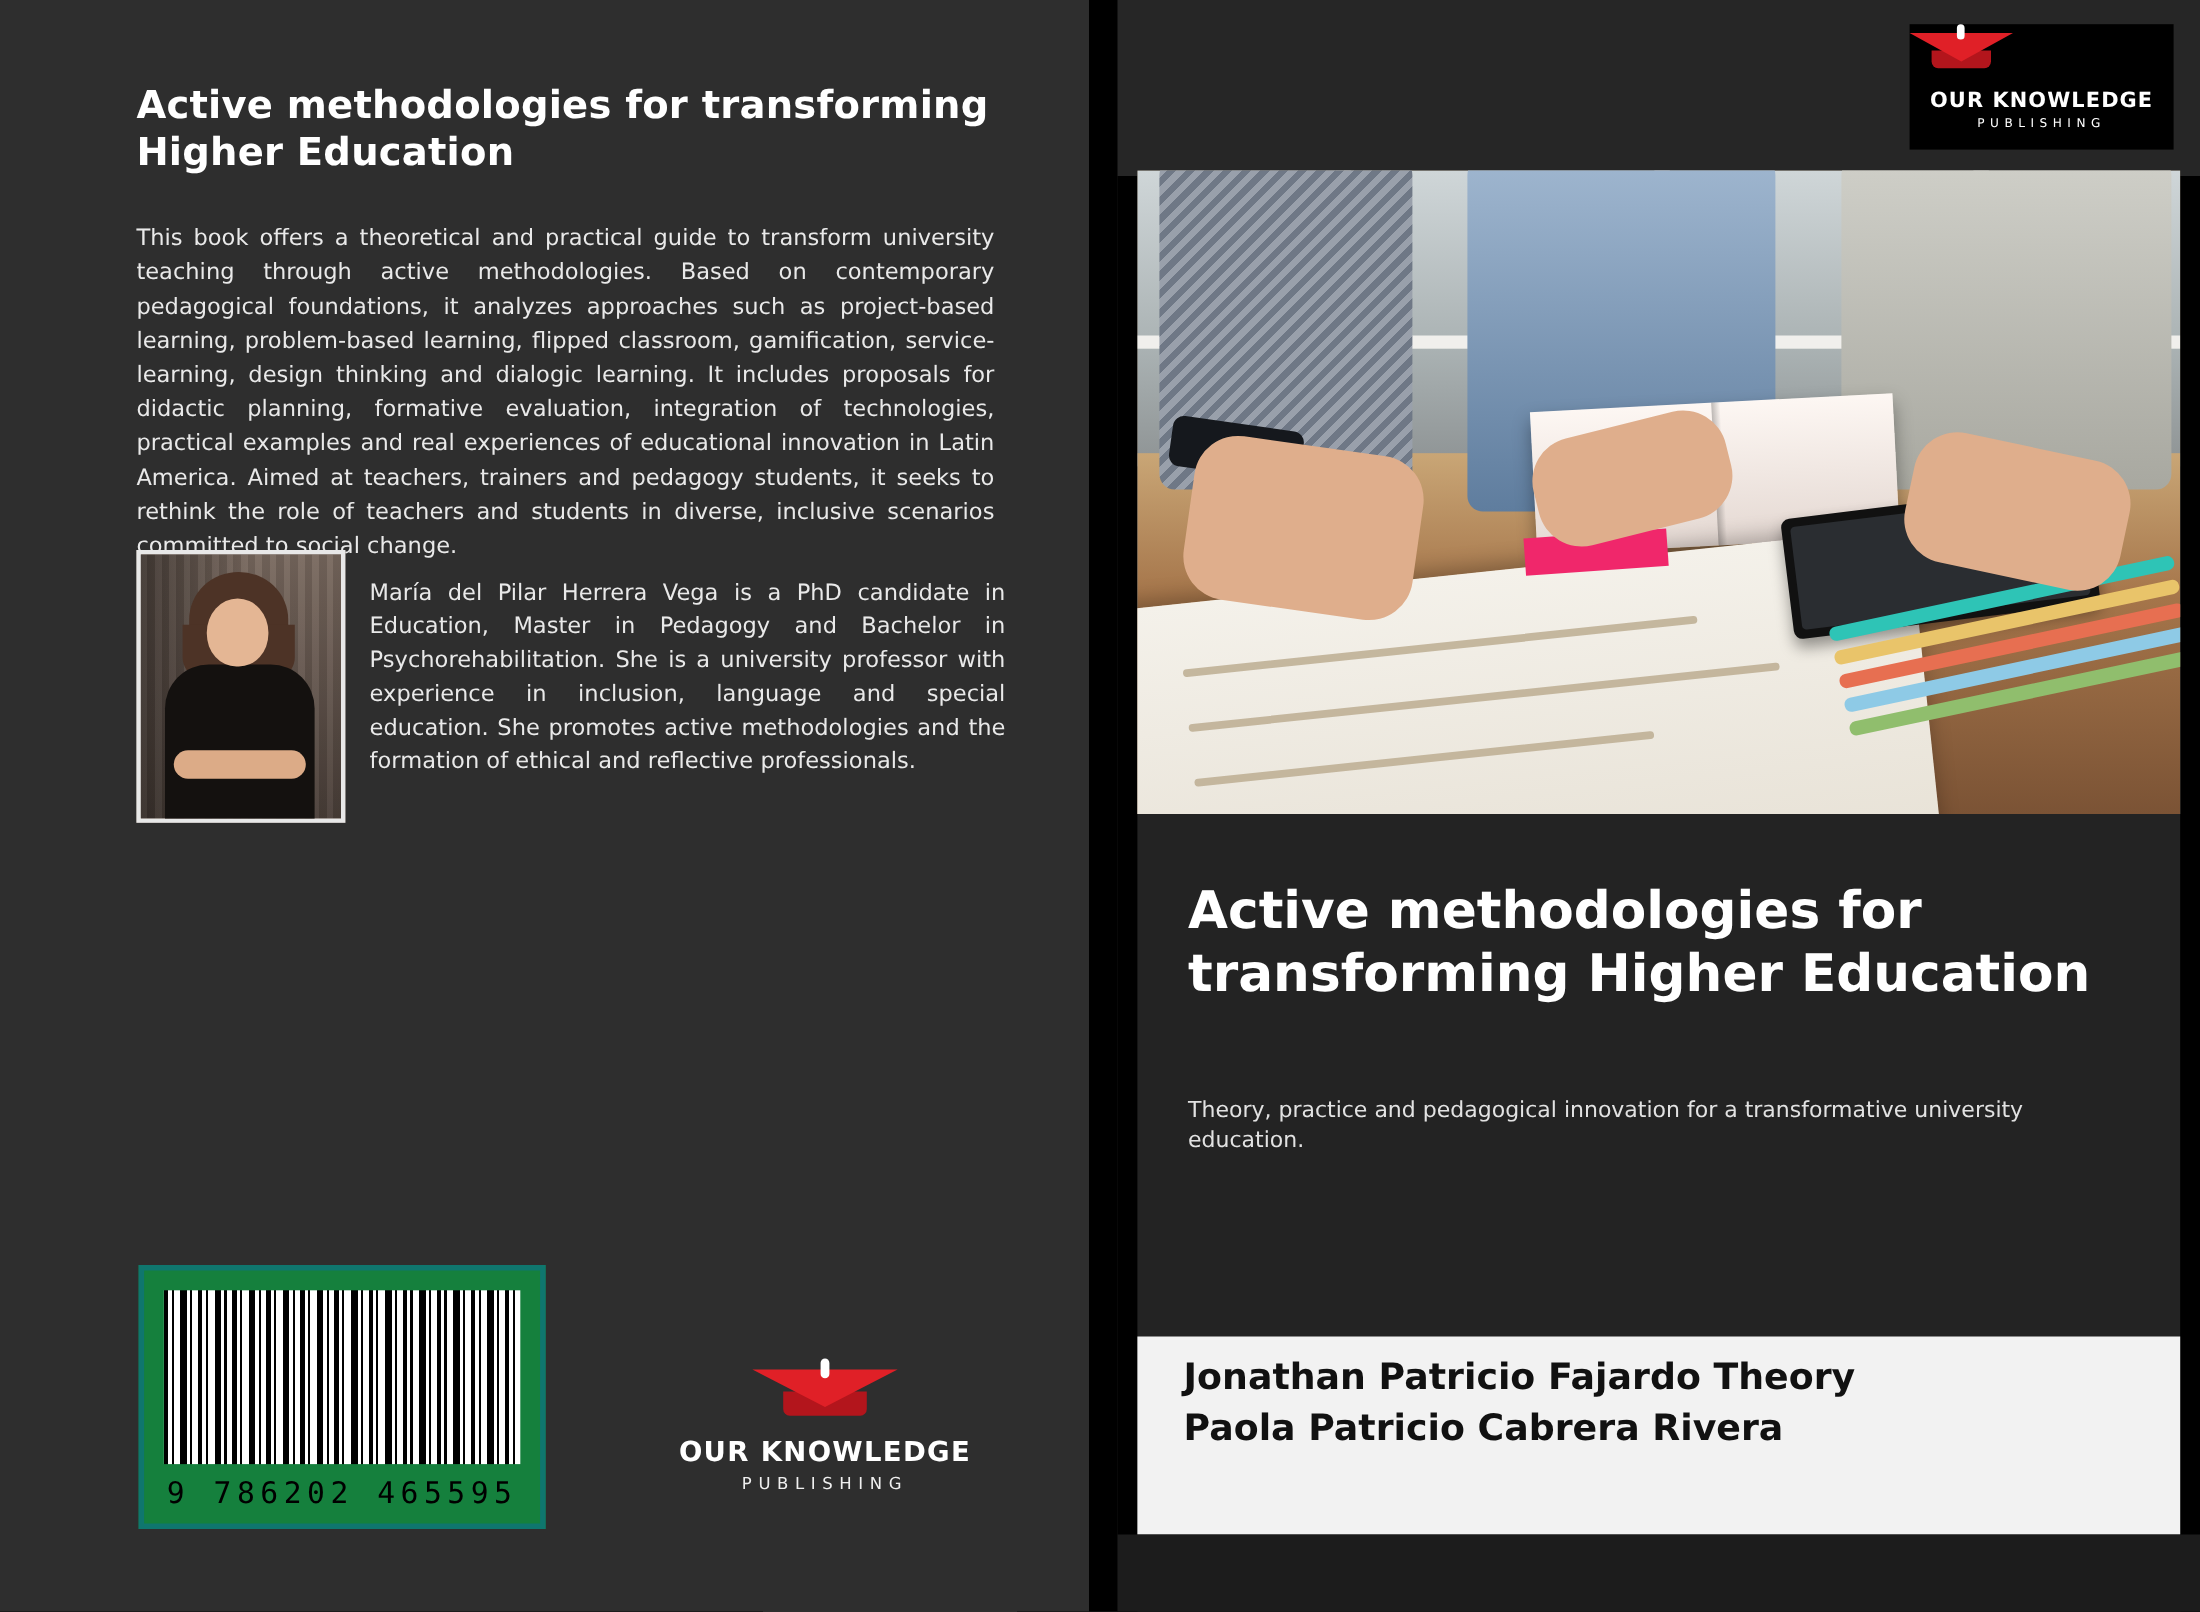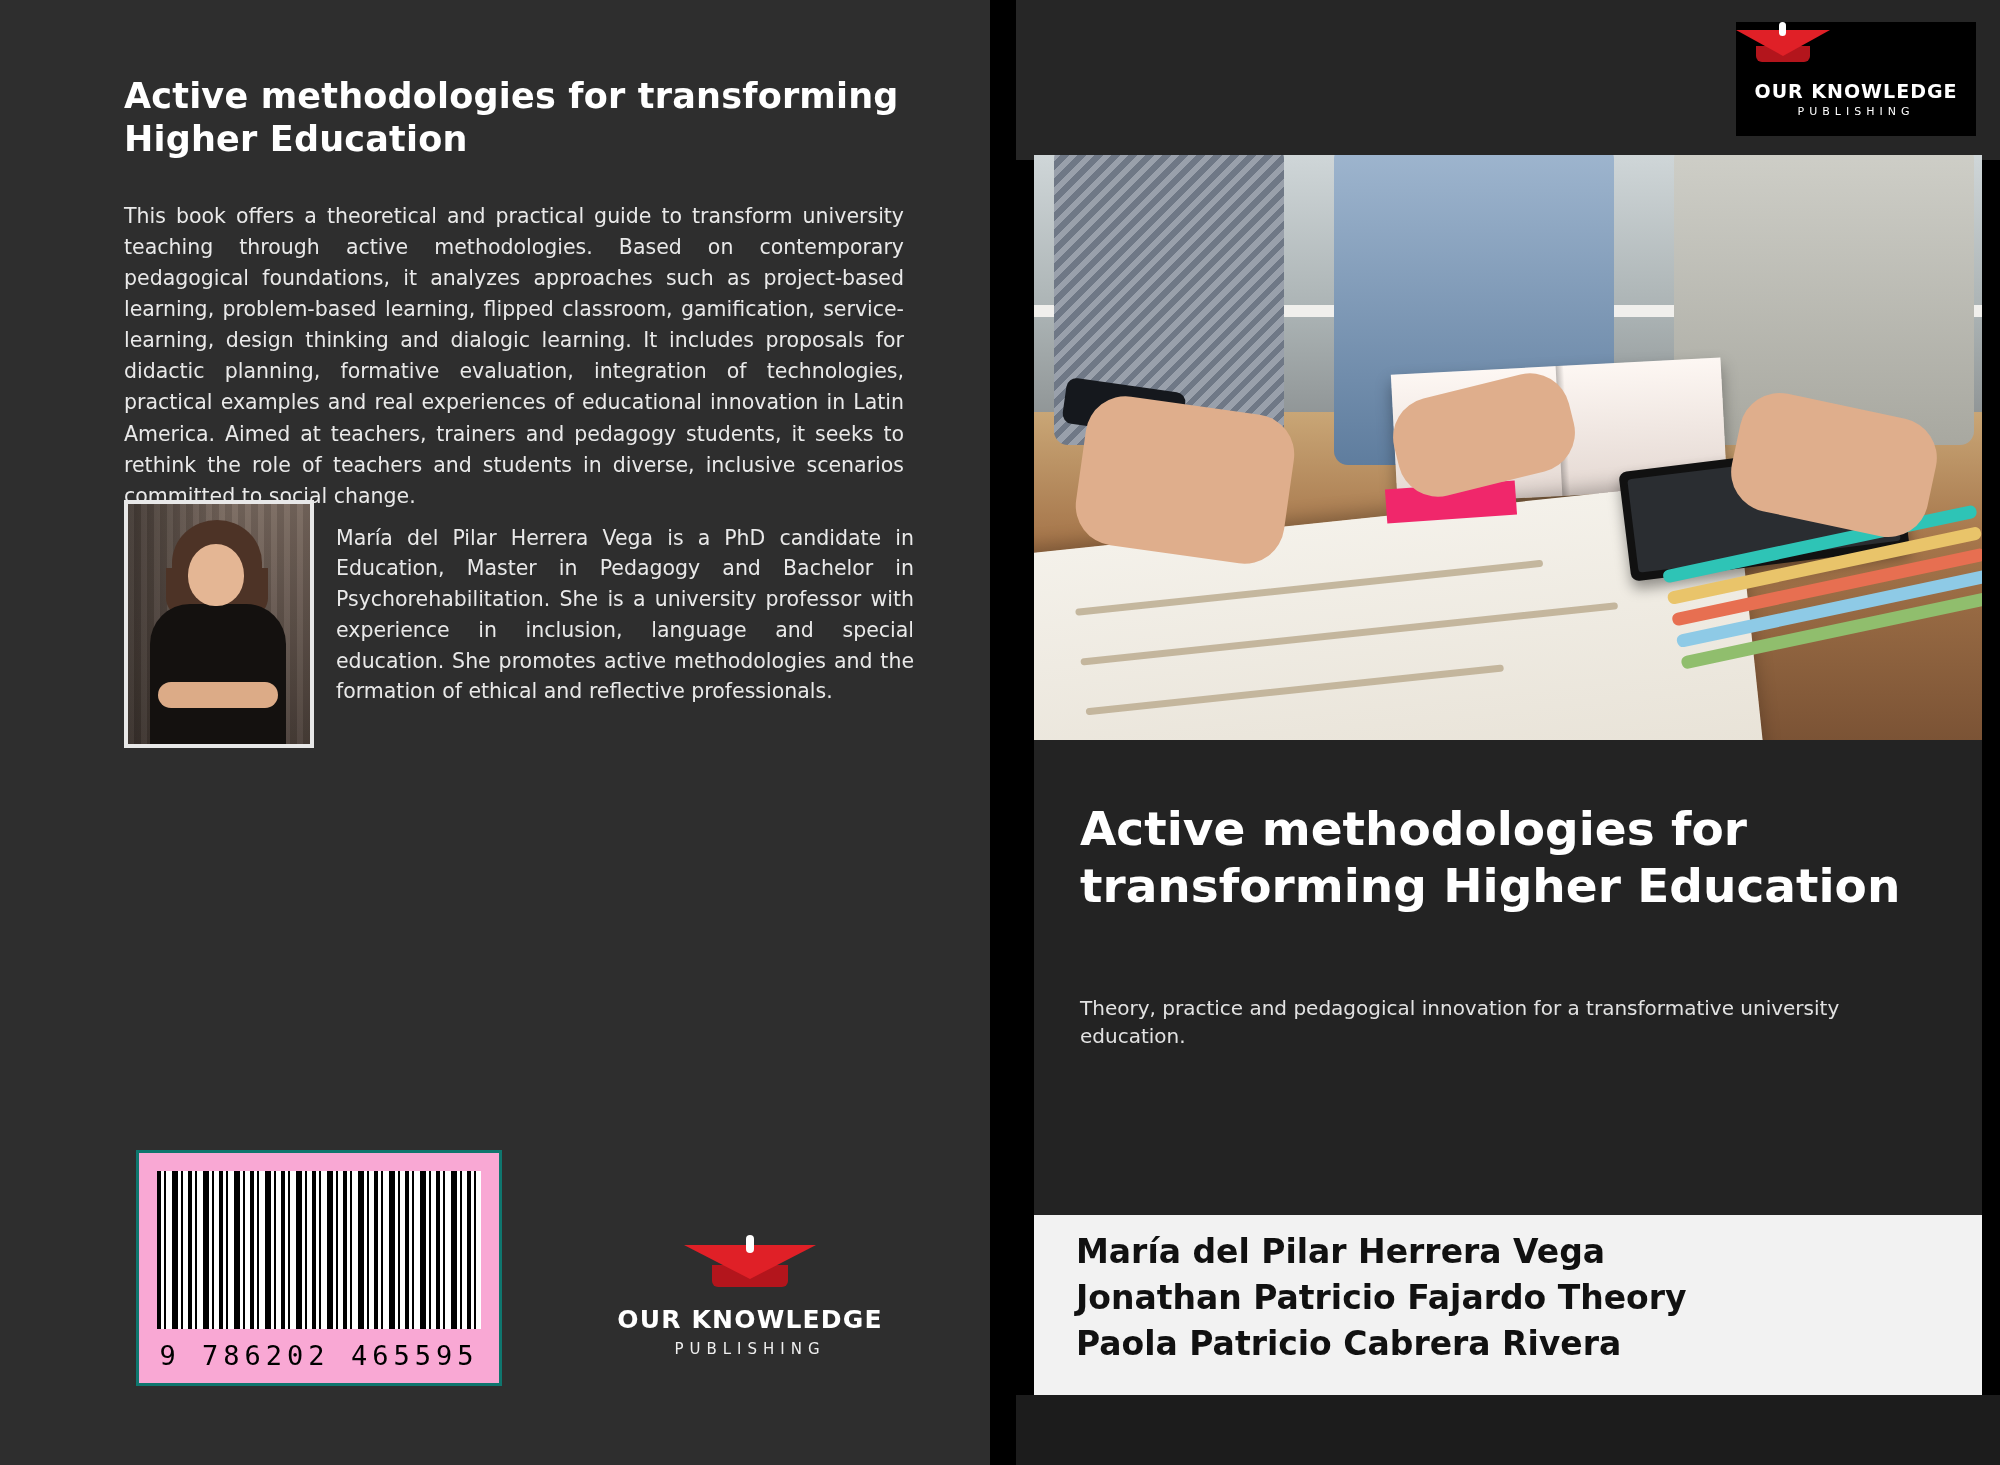--- a/index.html
+++ b/index.html
@@ -61,22 +61,22 @@
     position:absolute;left:30px;top:178px;width:120px;height:26px;border-radius:14px;
     background:#dcab87;z-index:4;
   }
   .author-bio{
     position:absolute;left:212px;top:2px;width:578px;
     font-size:20.5px;line-height:1.5;text-align:justify;color:#e9e9e9;
   }
 
   
   .barcode{
-    position:absolute;left:136px;top:1150px;width:360px;height:230px;
-    background:#f9a8d4;border:3px solid #0f766e;
+    position:absolute;left:126px;top:1150px;width:360px;height:230px;
+    background:#15803d;border:5px solid #0f766e;
   }
   .barcode .bars{
     position:absolute;left:18px;top:18px;right:18px;height:158px;
     background:repeating-linear-gradient(90deg,
       #000 0 4px,#fff 4px 7px,#000 7px 9px,#fff 9px 15px,
       #000 15px 21px,#fff 21px 24px,#000 24px 26px,#fff 26px 31px);
   }
   .barcode .digits{
     position:absolute;left:0;right:0;bottom:12px;text-align:center;
     color:#000;font-family:"DejaVu Sans Mono","Liberation Mono",monospace;
@@ -303,20 +303,19 @@
         <div class="cap-btn"></div>
       </div>
       <div class="name">OUR KNOWLEDGE</div>
       <div class="sub">PUBLISHING</div>
     </div>
 
     <h1 class="front-title">Active methodologies for transforming Higher Education</h1>
     <p class="front-sub">Theory, practice and pedagogical innovation for a transformative university education.</p>
 
     <div class="authors-band">
-      <div class="a">María del Pilar Herrera Vega</div>
       <div class="a">Jonathan Patricio Fajardo Theory</div>
       <div class="a">Paola Patricio Cabrera Rivera</div>
     </div>
 
     <div class="front-bottomband"></div>
   </section>
 </div>
 
 </body></html>

